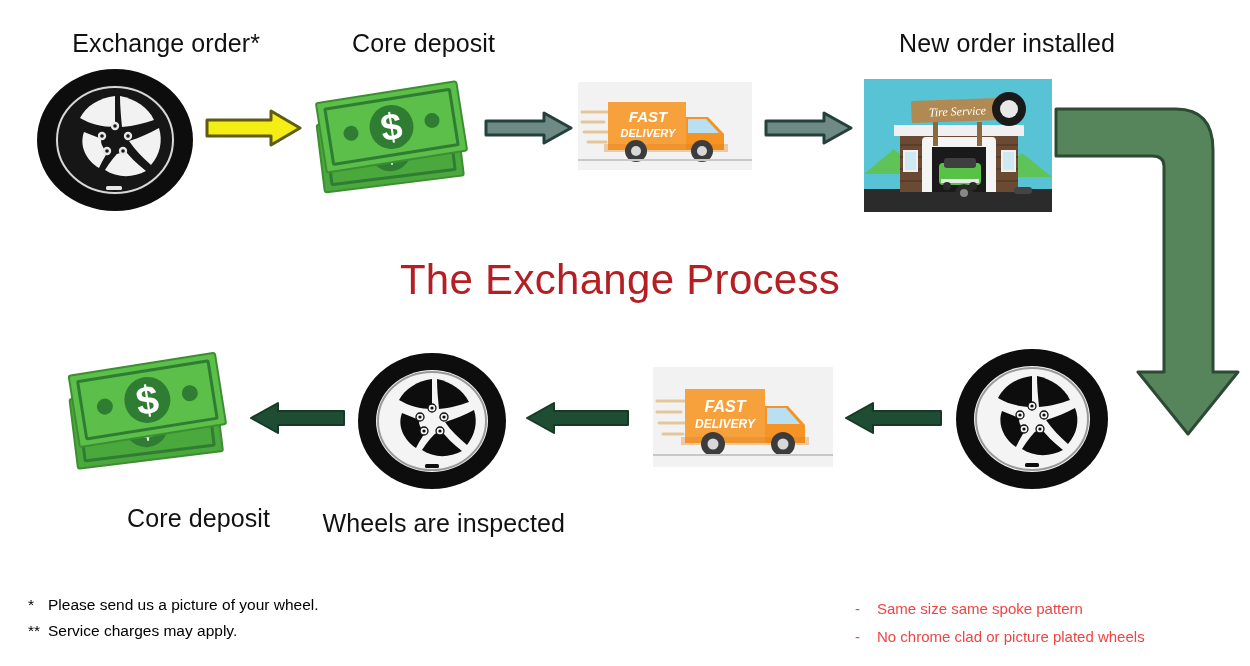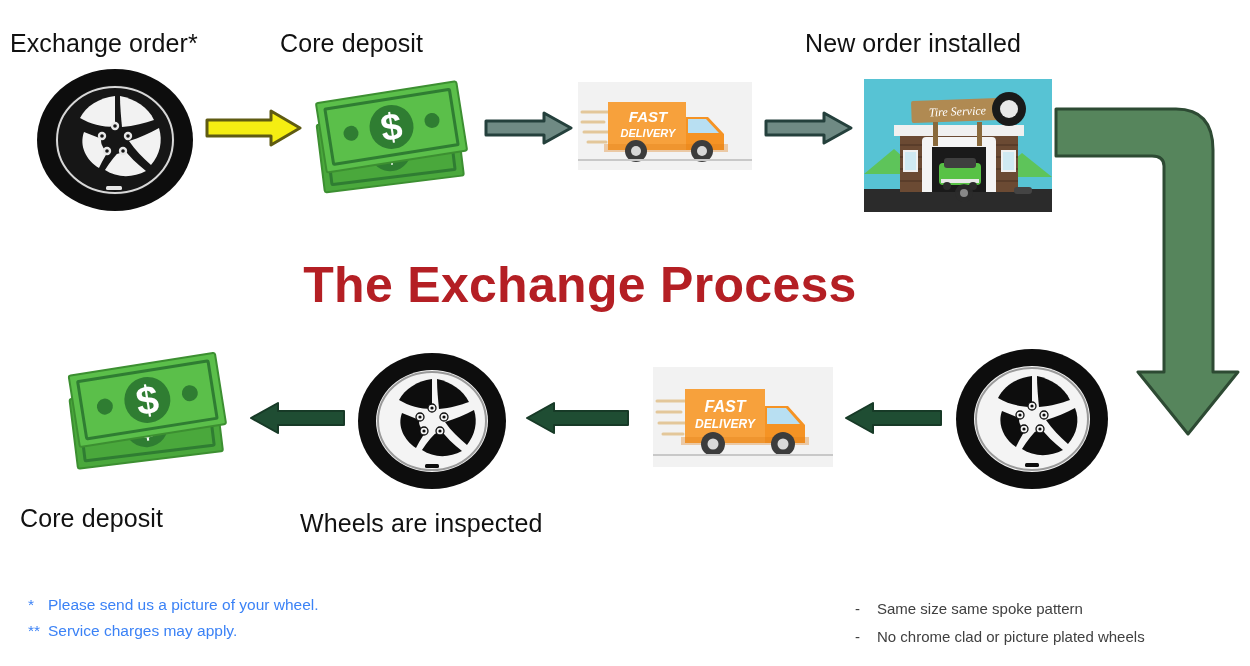--- a/index.html
+++ b/index.html
@@ -1,24 +1,24 @@
 <!DOCTYPE html>
 <html><head>
 <meta charset="utf-8">
 <style>
   html,body{margin:0;padding:0;background:#fff;}
   body{width:1250px;height:666px;position:relative;overflow:hidden;
        font-family:"Liberation Sans","DejaVu Sans",sans-serif;color:#1a1a1a;}
   .stage{position:absolute;left:0;top:0;width:1250px;height:666px;}
   .abs{position:absolute;}
-  .label{font-size:25px;color:#111;letter-spacing:.1px;line-height:30px;text-align:left;}
-  .title{font-size:50px;font-weight:bold;color:#b41f24;letter-spacing:.3px;white-space:nowrap;}
-  .note{font-size:15.5px;color:#3b82f6;line-height:26px;white-space:nowrap;}
+  .label{font-size:25px;color:#111;letter-spacing:.1px;line-height:30px;text-align:right;}
+  .title{font-size:42px;font-weight:normal;color:#b41f24;letter-spacing:.3px;white-space:nowrap;padding-left:40px;}
+  .note{font-size:15.5px;color:#000000;line-height:26px;white-space:nowrap;}
   .note .mk{display:inline-block;width:20px;}
-  .bul{font-size:15px;color:#404040;line-height:28px;white-space:nowrap;}
+  .bul{font-size:15px;color:#ef4444;line-height:28px;white-space:nowrap;}
   .bul .dash{display:inline-block;width:22px;}
   svg{display:block;overflow:visible;}
 </style>
 </head>
 <body>
 
 <div class="stage">
 
   <div class="abs label" style="left:10px;top:28px;width:250px;">Exchange order*</div>
 

